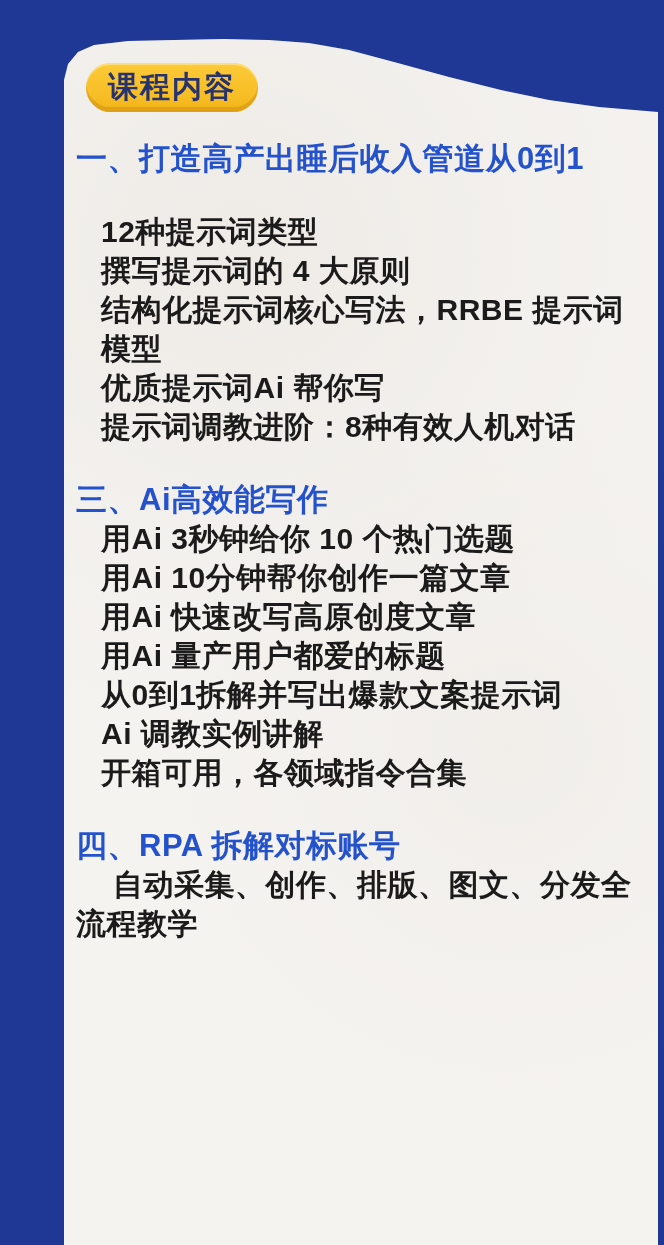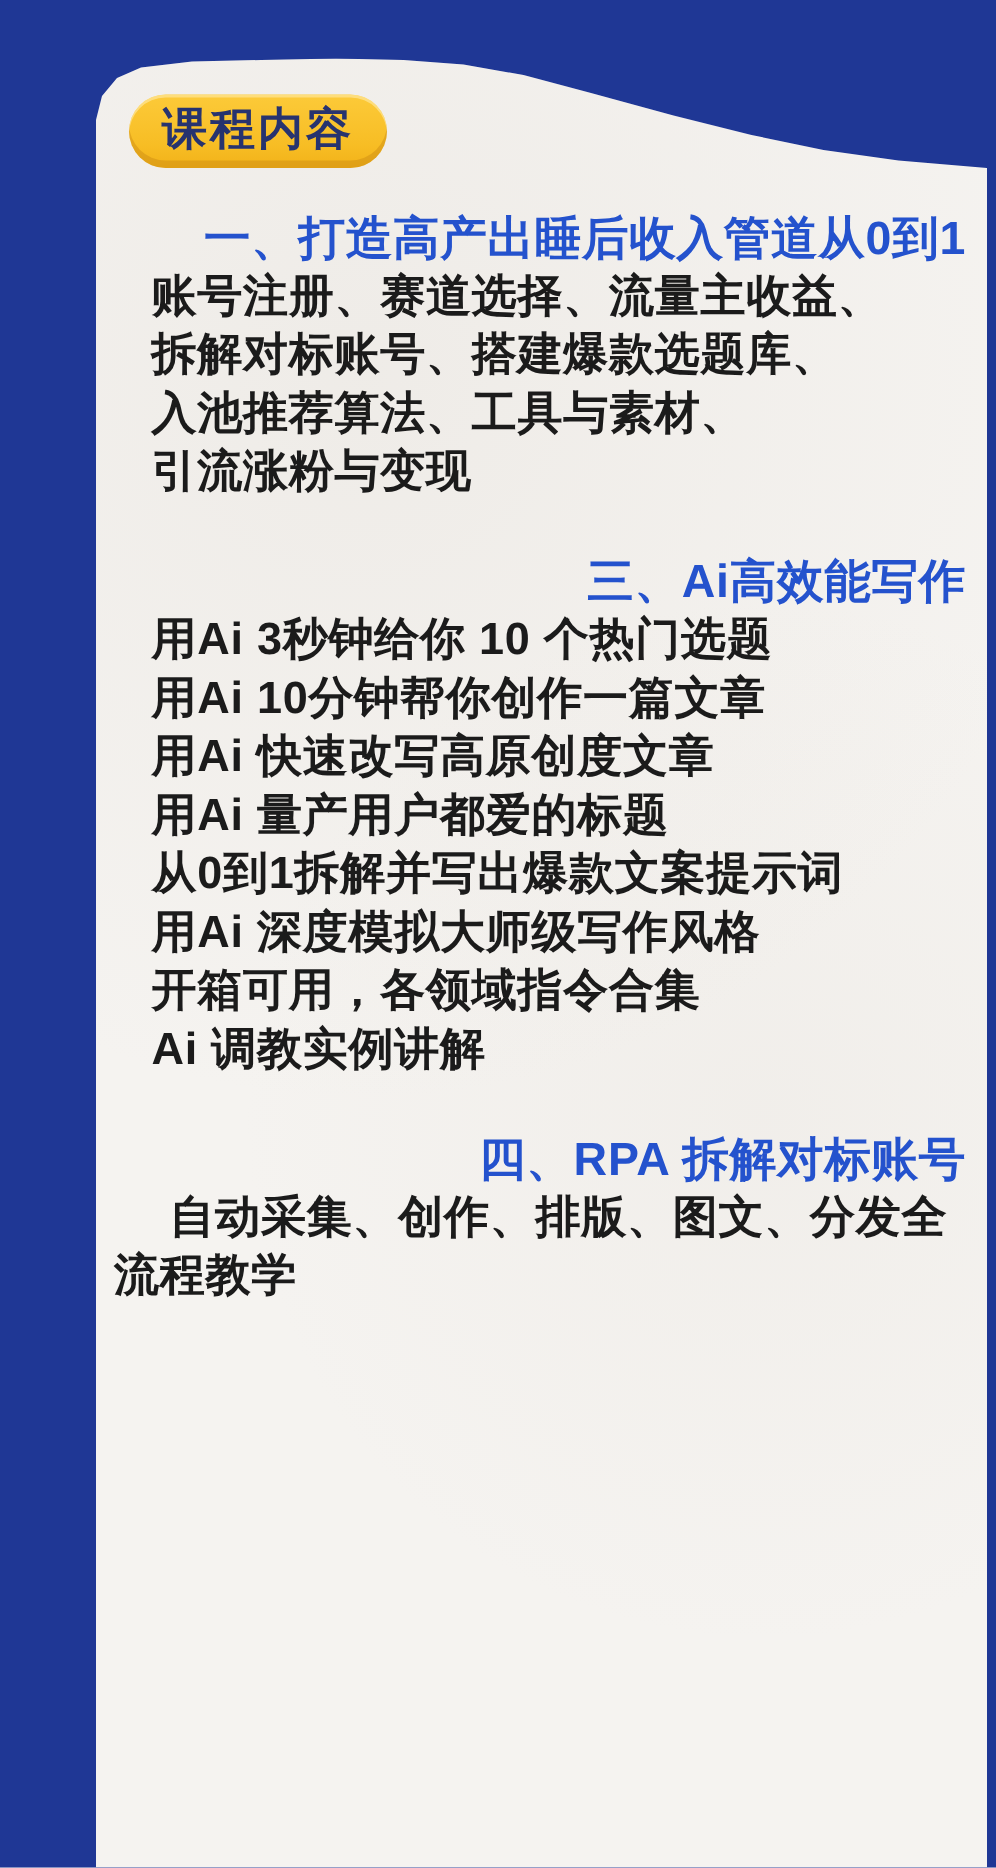--- a/index.html
+++ b/index.html
@@ -44,21 +44,20 @@
   }
   .section{margin-top:34px;}
   .section:first-of-type{margin-top:27px;}
   .section-title{
     margin:0;
     color:#2452cd;
     font-size:31px;
     font-weight:700;
     line-height:39px;
     letter-spacing:0.5px;
-    text-align:right;
   }
   .section-items{
     padding-left:25px;
     color:#1b1b1b;
     font-size:30px;
     font-weight:600;
     line-height:39px;
   }
   .section-item{letter-spacing:0.5px;}
   
@@ -69,40 +68,40 @@
 <body>
 
 <div class="paper">
   <div class="content">
     <span class="badge">
       <span>课程内容</span>
     </span>
     <div>
         <div class="section">
           <h2 class="section-title">一、打造高产出睡后收入管道从0到1</h2>
-          <div class="section-items">
-            <div class="section-item">账号注册、赛道选择、流量主收益、</div>
-            <div class="section-item">拆解对标账号、搭建爆款选题库、</div>
-            <div class="section-item">入池推荐算法、工具与素材、</div>
-            <div class="section-item">引流涨粉与变现</div>
-          </div>
         </div>
         <div class="section">
+          <div class="section-items">
+            <div class="section-item">12种提示词类型</div>
+            <div class="section-item">撰写提示词的 4 大原则</div>
+            <div class="section-item">结构化提示词核心写法，RRBE 提示词模型</div>
+            <div class="section-item">优质提示词Ai 帮你写</div>
+            <div class="section-item">提示词调教进阶：8种有效人机对话</div>
+          </div>
         </div>
         <div class="section">
           <h2 class="section-title">三、Ai高效能写作</h2>
           <div class="section-items">
             <div class="section-item">用Ai 3秒钟给你 10 个热门选题</div>
             <div class="section-item">用Ai 10分钟帮你创作一篇文章</div>
             <div class="section-item">用Ai 快速改写高原创度文章</div>
             <div class="section-item">用Ai 量产用户都爱的标题</div>
             <div class="section-item">从0到1拆解并写出爆款文案提示词</div>
-            <div class="section-item">用Ai 深度模拟大师级写作风格</div>
+            <div class="section-item">Ai 调教实例讲解</div>
             <div class="section-item">开箱可用，各领域指令合集</div>
-            <div class="section-item">Ai 调教实例讲解</div>
           </div>
         </div>
         <div class="section">
           <h2 class="section-title">四、RPA 拆解对标账号</h2>
           <div class="section-items">
             <div class="section-item">自动采集、创作、排版、图文、分发全流程教学</div>
           </div>
         </div>
       </div>
   </div>

